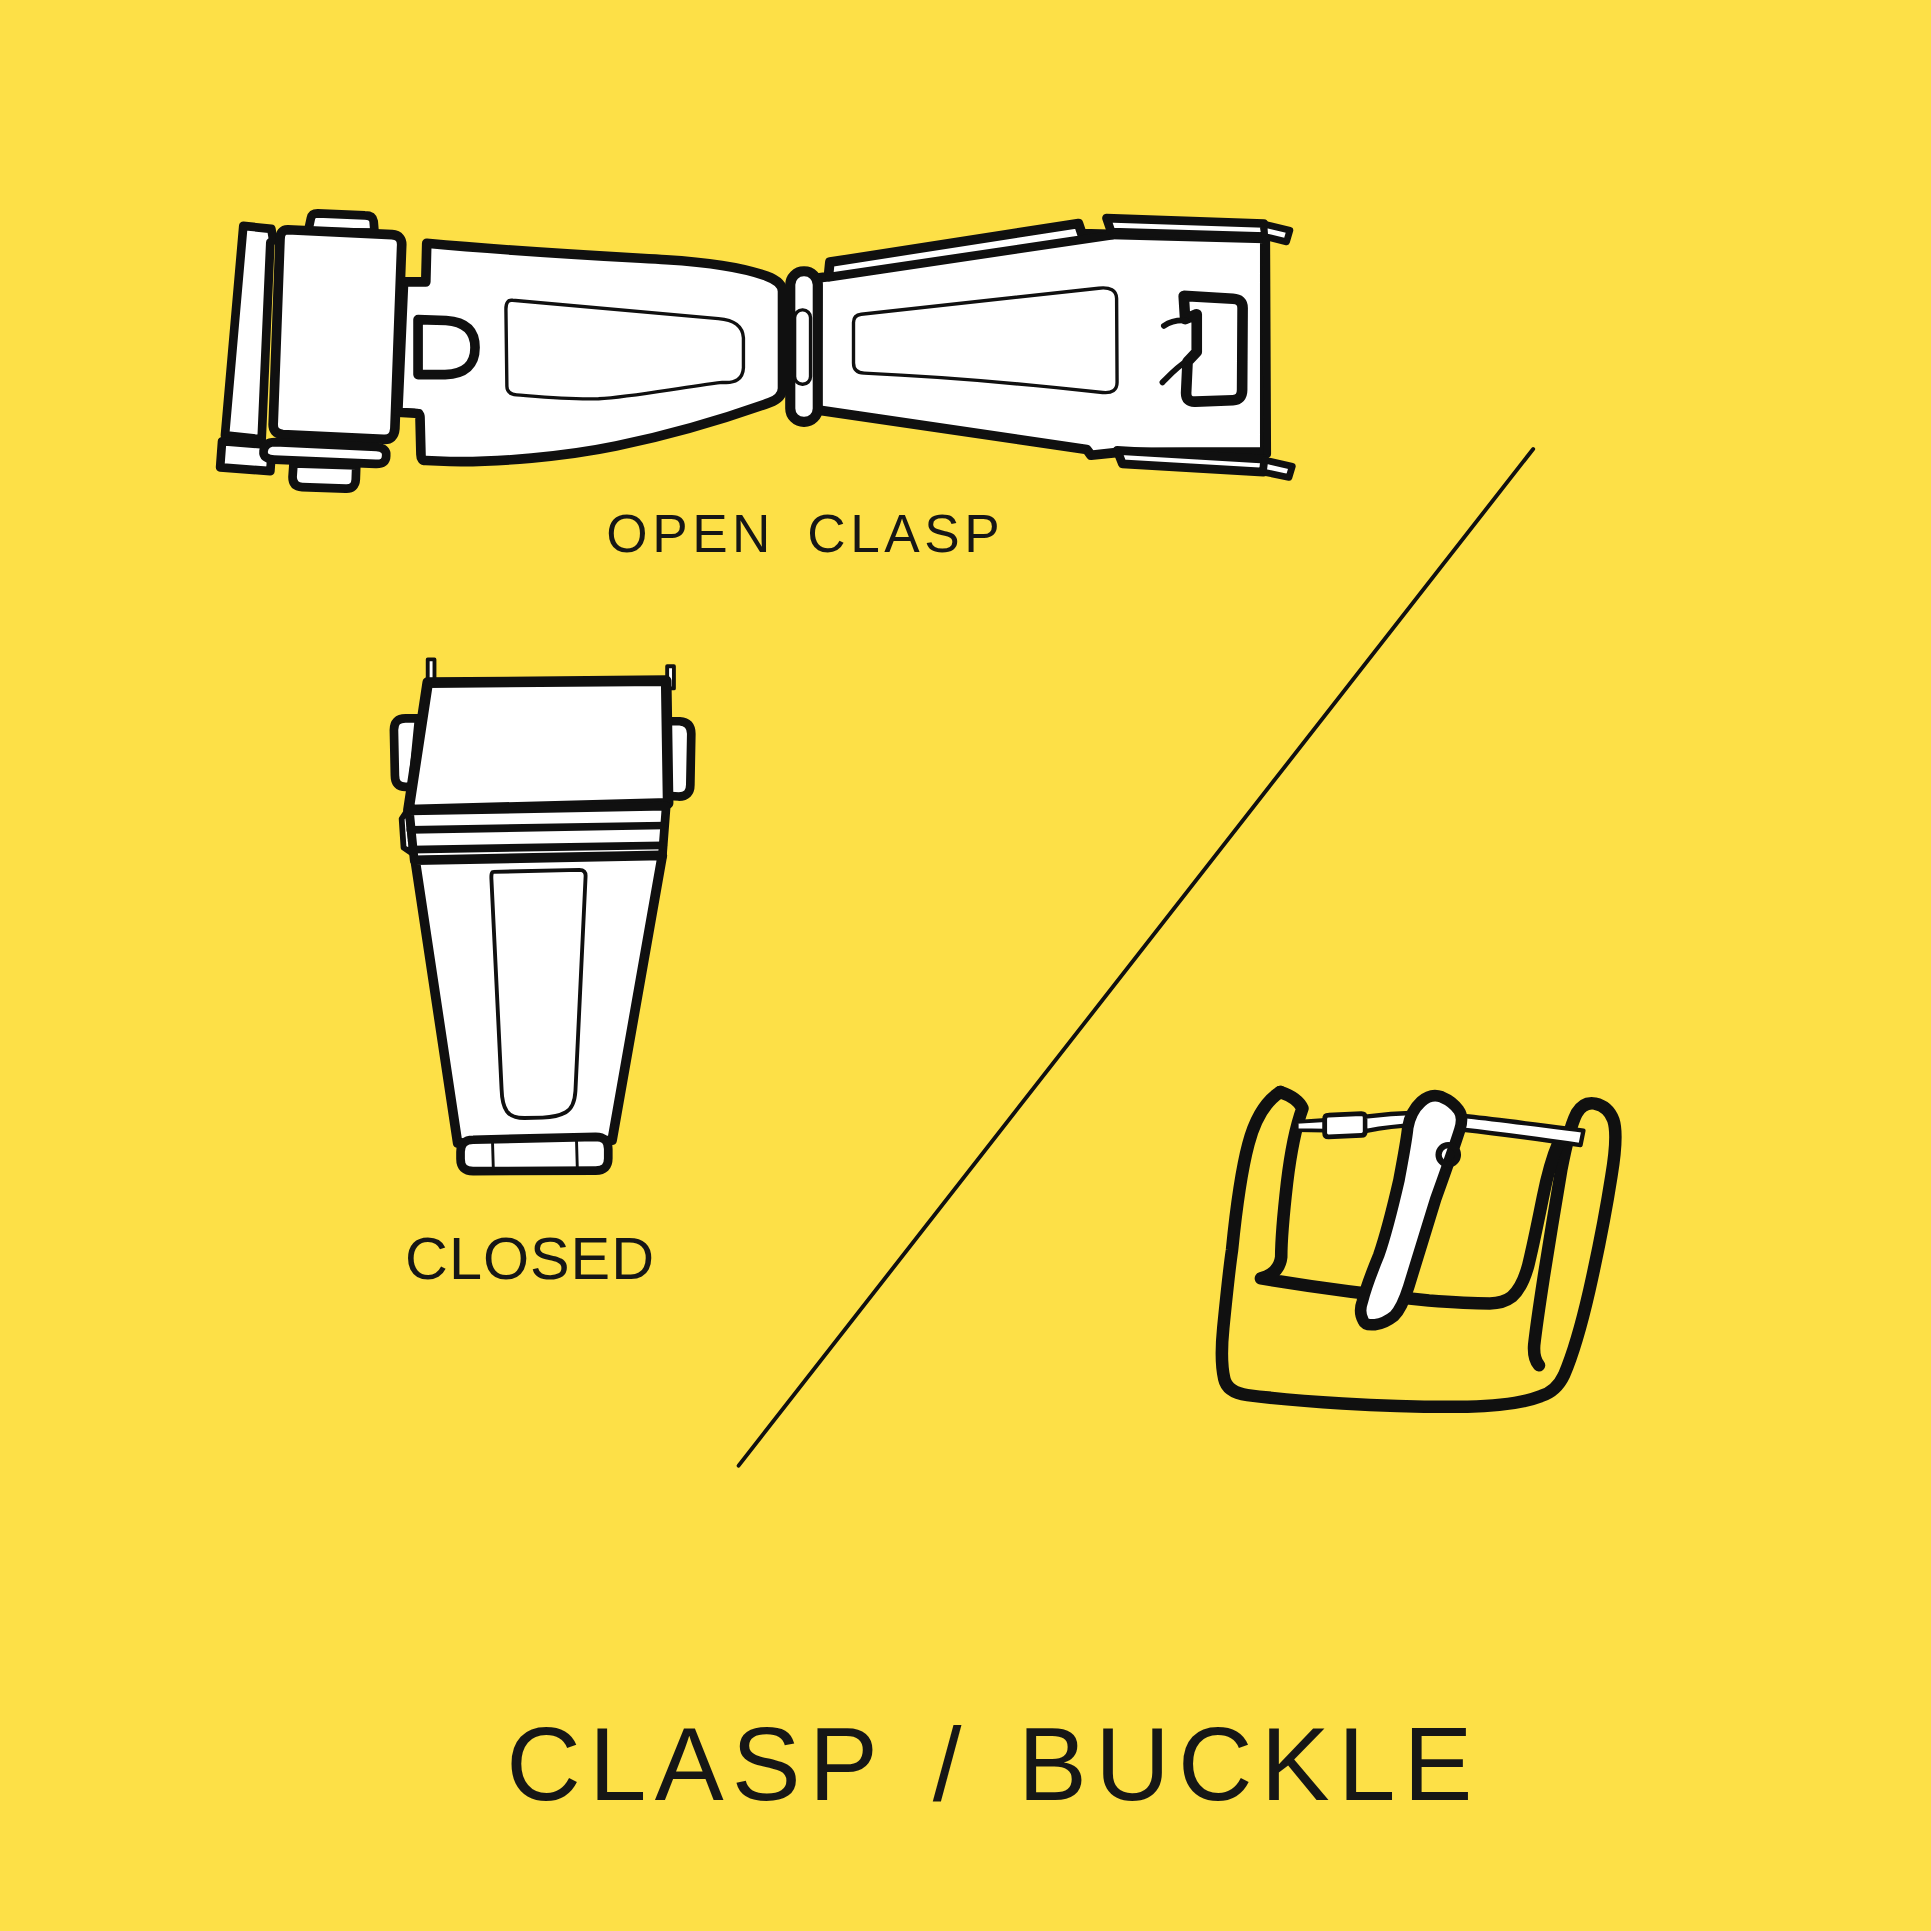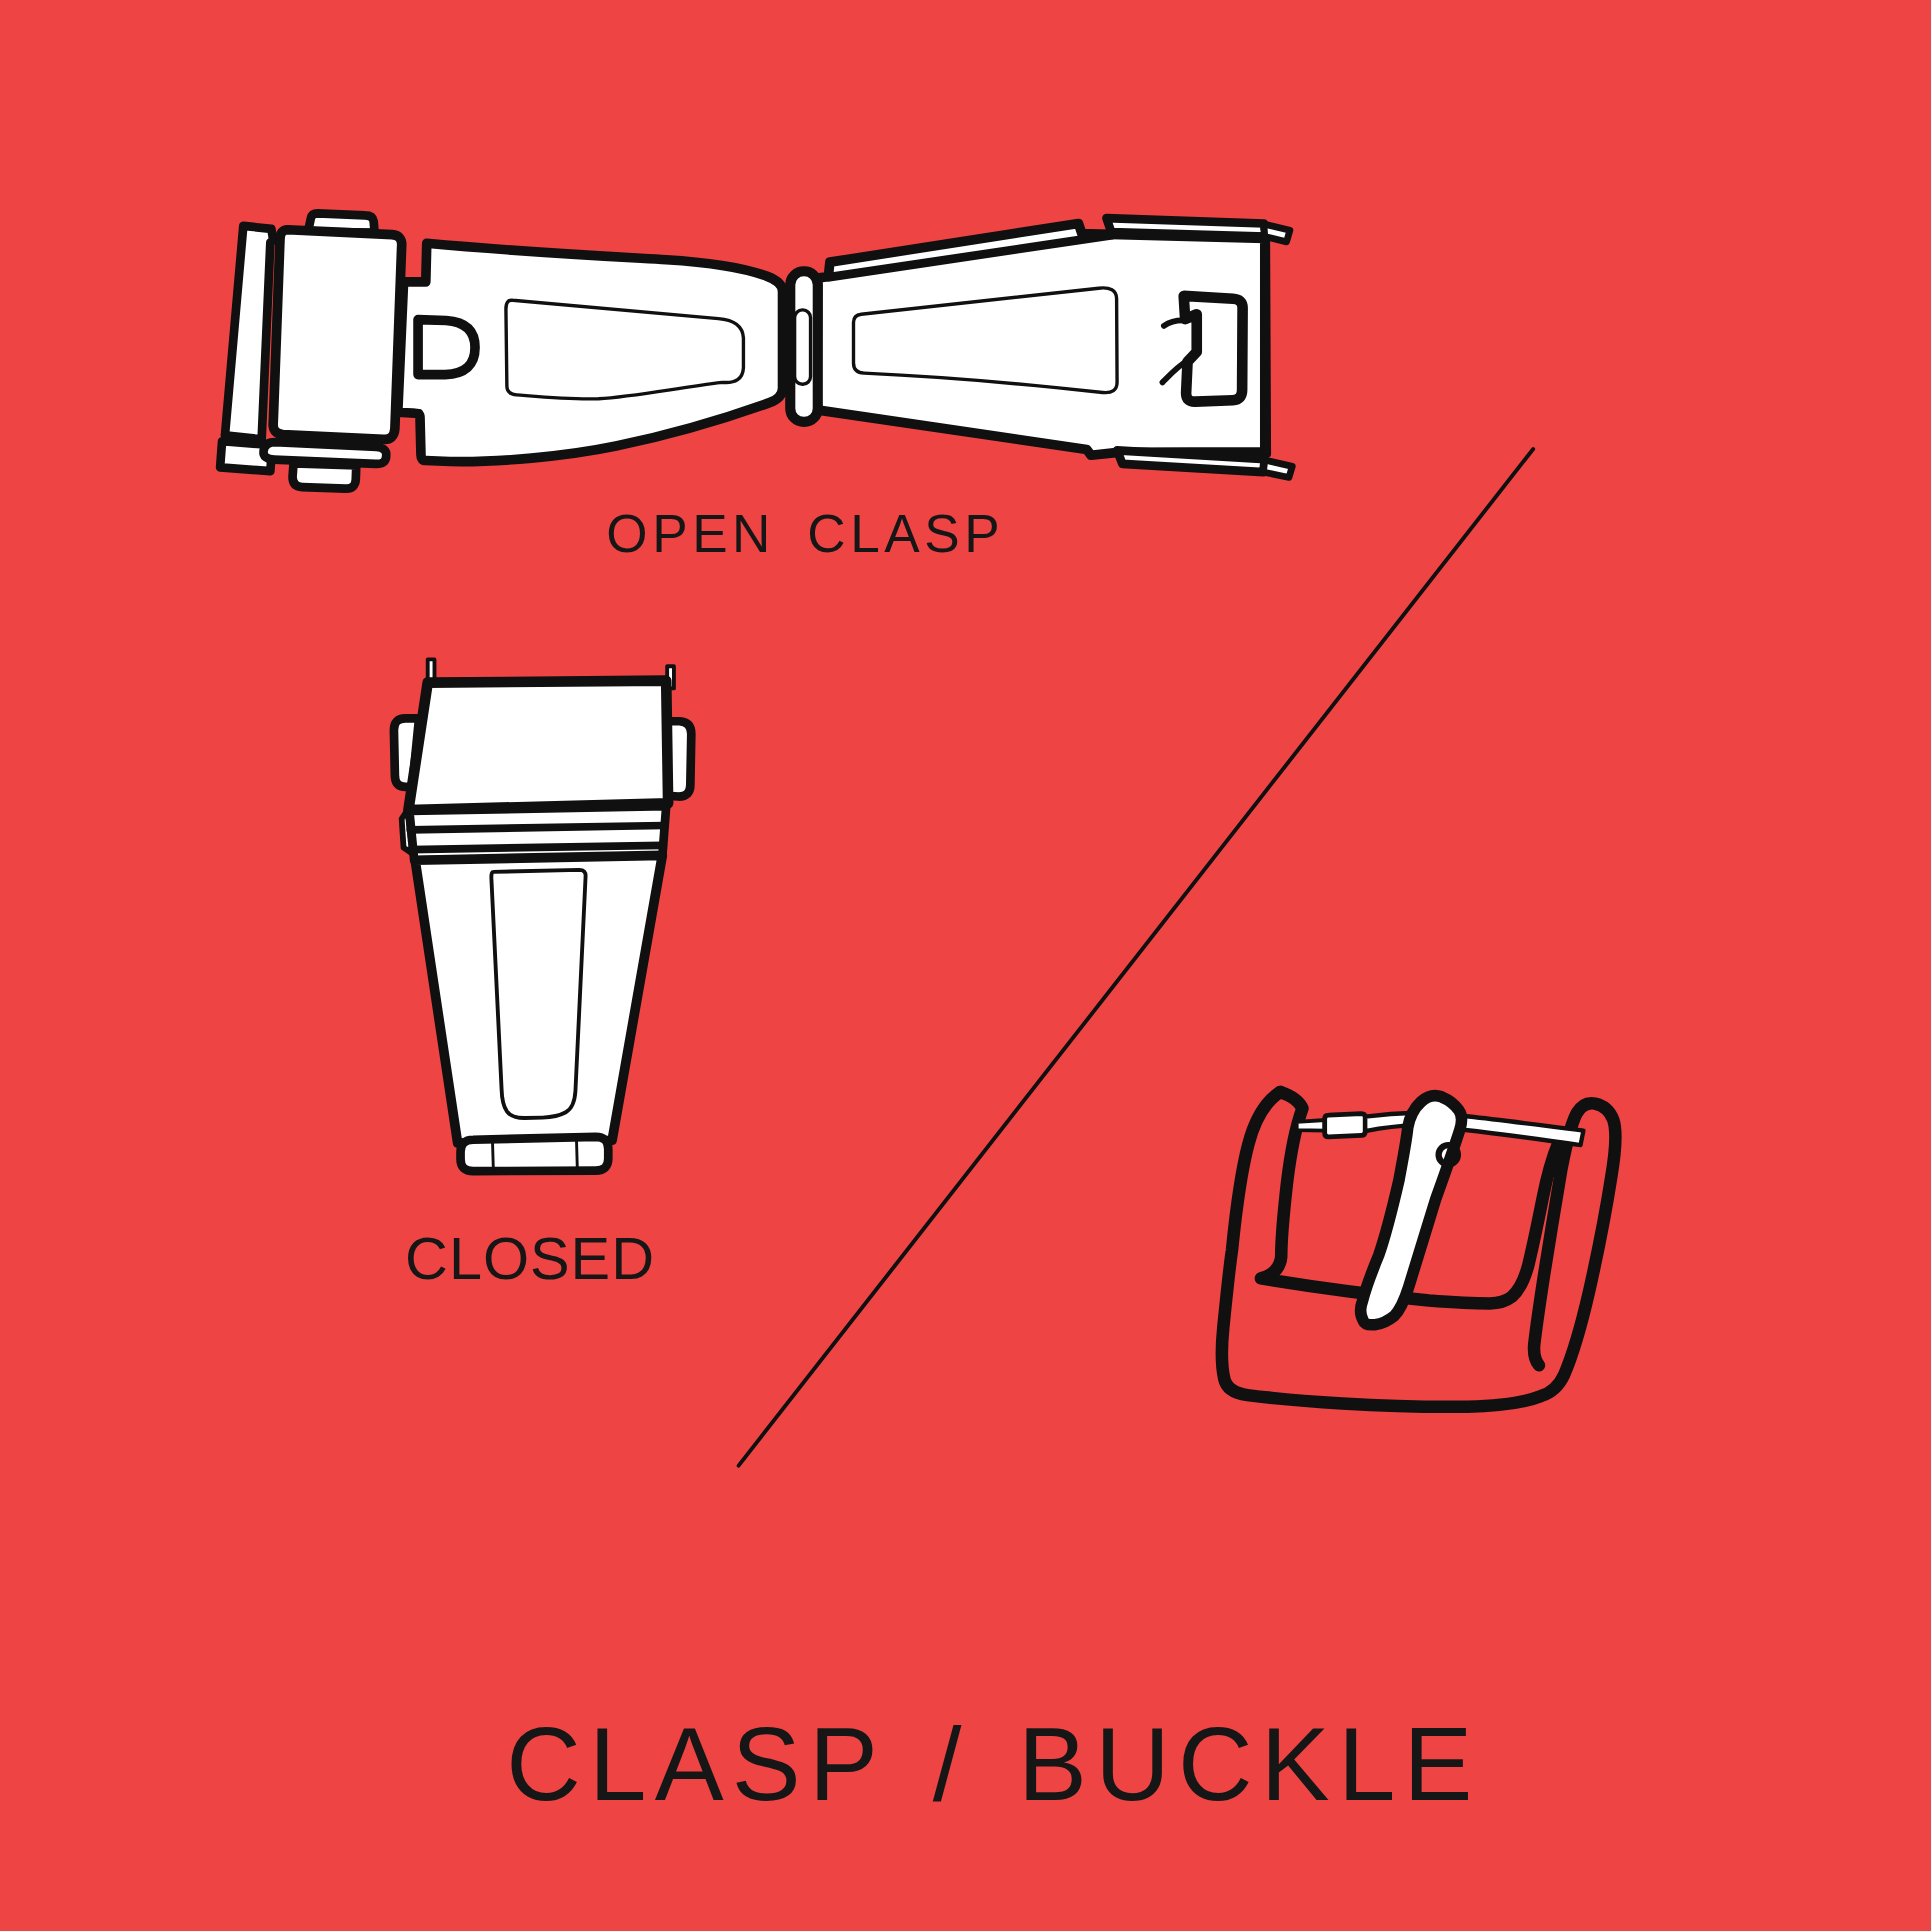--- a/index.html
+++ b/index.html
@@ -1,16 +1,16 @@
 <!DOCTYPE html>
 <html><head>
 <meta charset="utf-8">
 <style>
   html,body{margin:0;padding:0;background:#ffffff;}
-  #canvas{width:1931px;height:1931px;position:relative;background:#ef4444;}
+  #canvas{width:1931px;height:1931px;position:relative;background:#fde047;}
   svg{position:absolute;top:0;left:0;}
   .lbl{font-family:"Liberation Sans", sans-serif;fill:#161616;}
 </style>
 </head>
 <body>
 <div id="canvas">
 <svg width="1931" height="1931" viewBox="0 0 2000 2000" fill="none" stroke="#101010" stroke-linejoin="round" stroke-linecap="round">
 
 <g>
 

